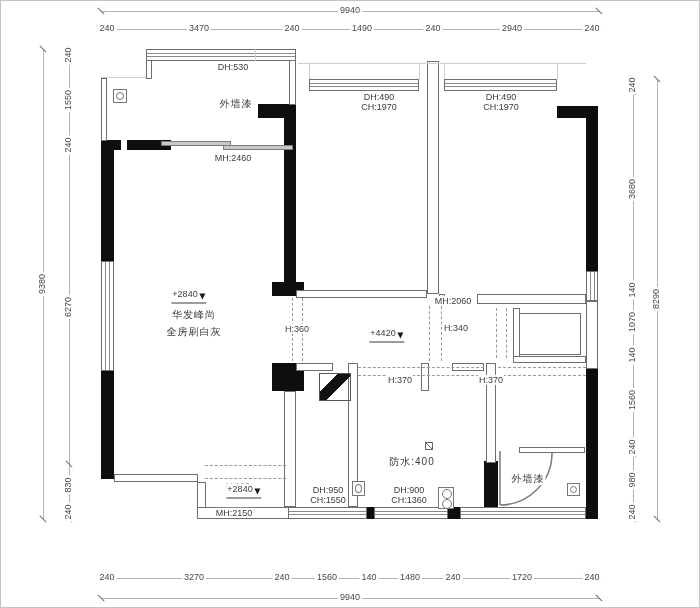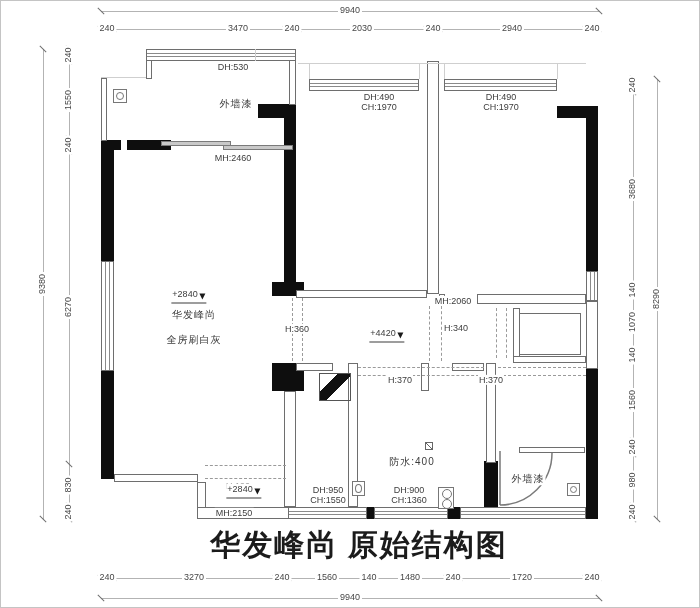--- a/index.html
+++ b/index.html
@@ -154,23 +154,23 @@
       <div class="tick" style="left: 632px; top: 286px;"></div>
       <div class="tick" style="left: 632px; top: 293px;"></div>
       <div class="tick" style="left: 632px; top: 350px;"></div>
       <div class="tick" style="left: 632px; top: 358px;"></div>
       <div class="tick" style="left: 632px; top: 440px;"></div>
       <div class="tick" style="left: 632px; top: 453px;"></div>
       <div class="tick" style="left: 632px; top: 505px;"></div>
       <div class="tick" style="left: 632px; top: 518px;"></div>
       <span class="dim" style="left: 349px; top: 10px;">9940</span>
       <span class="dim" style="left: 106px; top: 28px;">240</span>
-      <span class="dim" style="left: 198px; top: 28px; margin-left: 39px;">3470</span>
+      <span class="dim" style="left: 198px; top: 28px;">3470</span>
       <span class="dim" style="left: 291px; top: 28px;">240</span>
-      <span class="dim" style="left: 361px; top: 28px;">2030</span>
+      <span class="dim" style="left: 361px; top: 28px;">1490</span>
       <span class="dim" style="left: 432px; top: 28px;">240</span>
       <span class="dim" style="left: 511px; top: 28px;">2940</span>
       <span class="dim" style="left: 591px; top: 28px;">240</span>
       <span class="dim" style="left: 106px; top: 577px;">240</span>
       <span class="dim" style="left: 193px; top: 577px;">3270</span>
       <span class="dim" style="left: 281px; top: 577px;">240</span>
       <span class="dim" style="left: 326px; top: 577px;">1560</span>
       <span class="dim" style="left: 368px; top: 577px;">140</span>
       <span class="dim" style="left: 409px; top: 577px;">1480</span>
       <span class="dim" style="left: 452px; top: 577px;">240</span>
@@ -211,34 +211,33 @@
   <span class="lbl cn" style="left:235px;top:103px">外墙漆</span>
   <span class="lbl" style="left:232px;top:157px">MH:2460</span>
 
   <span class="lbl" style="left:378px;top:96px">DH:490</span>
   <span class="lbl" style="left:378px;top:106px">CH:1970</span>
   <span class="lbl" style="left:500px;top:96px">DH:490</span>
   <span class="lbl" style="left:500px;top:106px">CH:1970</span>
 
   <span class="lbl lvl" style="left:188px;top:295px">+2840</span>
   <span class="lbl cn" style="left:193px;top:314px">华发峰尚</span>
-  <span class="lbl cn" style="left:193px;top:339px">全房刷白灰</span>
+  <span class="lbl cn" style="left:193px;top:331px">全房刷白灰</span>
 
   <span class="lbl" style="left:296px;top:328px">H:360</span>
   <span class="lbl lvl" style="left:386px;top:334px">+4420</span>
   <span class="lbl" style="left:452px;top:300px">MH:2060</span>
   <span class="lbl" style="left:455px;top:327px">H:340</span>
   <span class="lbl" style="left:399px;top:379px">H:370</span>
   <span class="lbl" style="left:490px;top:379px">H:370</span>
 
   <span class="lbl cn" style="left:411px;top:461px">防水:400</span>
   <span class="lbl" style="left:327px;top:489px">DH:950</span>
   <span class="lbl" style="left:327px;top:499px">CH:1550</span>
   <span class="lbl" style="left:408px;top:489px">DH:900</span>
   <span class="lbl" style="left:408px;top:499px">CH:1360</span>
   <span class="lbl cn" style="left:527px;top:478px">外墙漆</span>
 
   <span class="lbl" style="left:237px;top:485px">H:190</span>
   <span class="lbl lvl" style="left:243px;top:490px">+2840</span>
   <span class="lbl" style="left:233px;top:512px">MH:2150</span>
 
-  <div class="title" style="left:358px;top:524px">华发峰尚 原始结构图</div>
 </div>
 
 </body></html>

